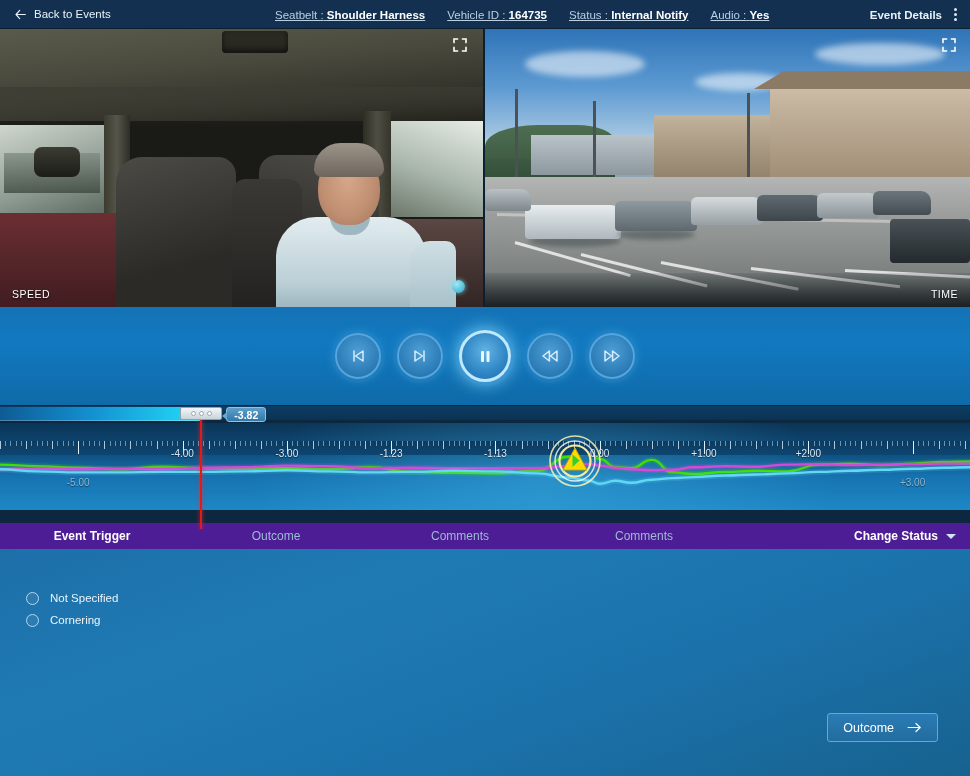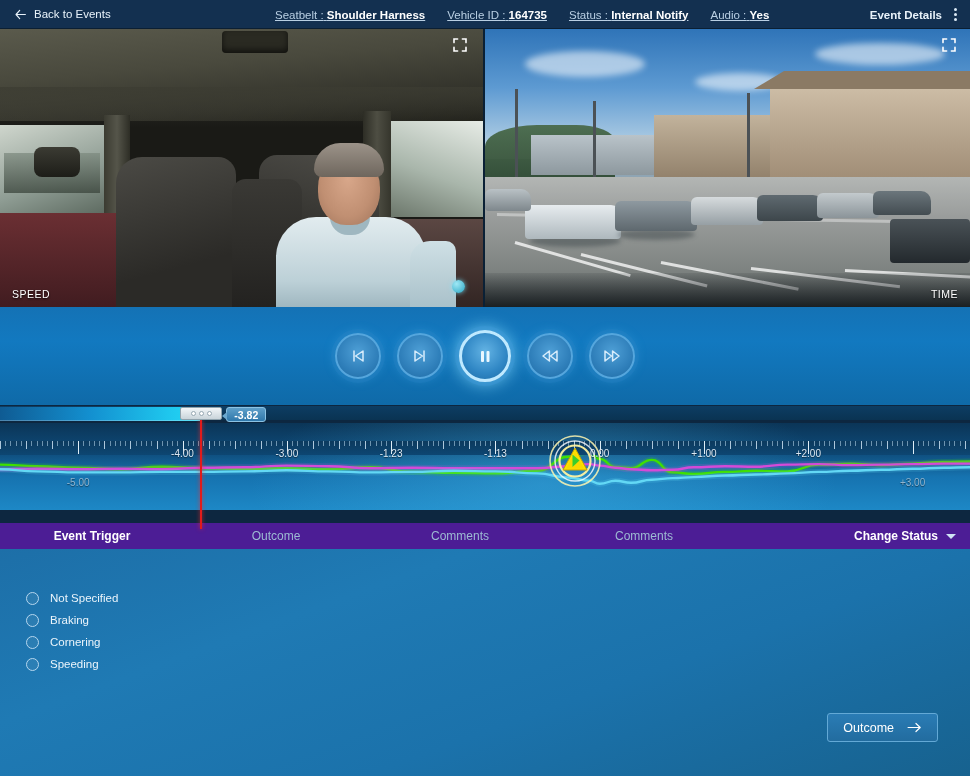--- a/index.html
+++ b/index.html
@@ -772,29 +772,21 @@
   </div>
 
   <div class="panel">
     <div class="opt-list" id="optList">
         <div class="opt">
           <span class="radio"></span>
           <span class="opt-label">Not Specified</span>
         </div>
         <div class="opt">
           <span class="radio"></span>
-          <span class="opt-label">Braking</span>
-        </div>
-        <div class="opt">
-          <span class="radio"></span>
           <span class="opt-label">Cornering</span>
-        </div>
-        <div class="opt">
-          <span class="radio"></span>
-          <span class="opt-label">Speeding</span>
         </div>
       </div>
 
     <div class="outcome-btn">
       <span>Outcome</span>
       <svg class="arrow-r" viewBox="0 0 16 12">
         <path d="M1 6h13M9.6 1.6L14.2 6l-4.6 4.4" fill="none" stroke="#ffffff" stroke-width="1.3" stroke-linecap="round" stroke-linejoin="round"></path>
       </svg>
     </div>
   </div>

